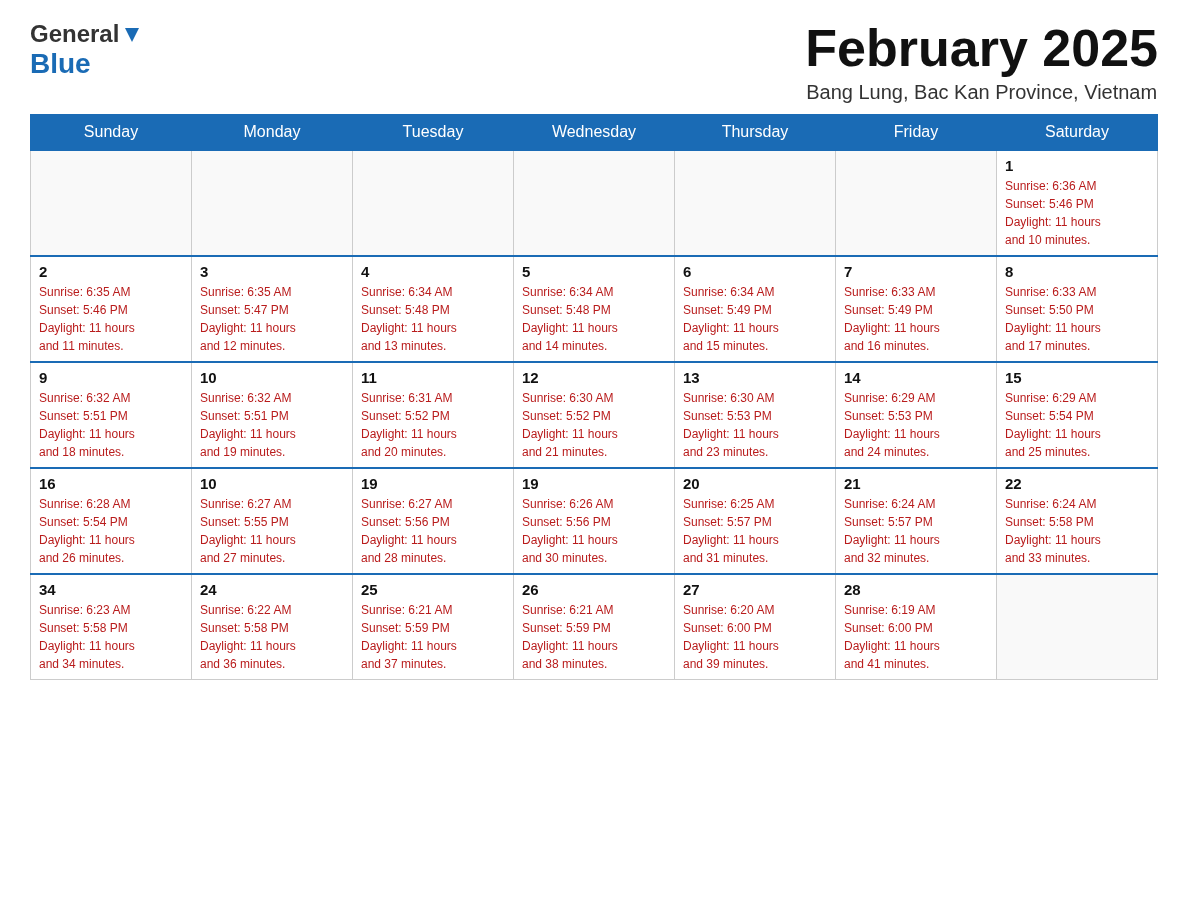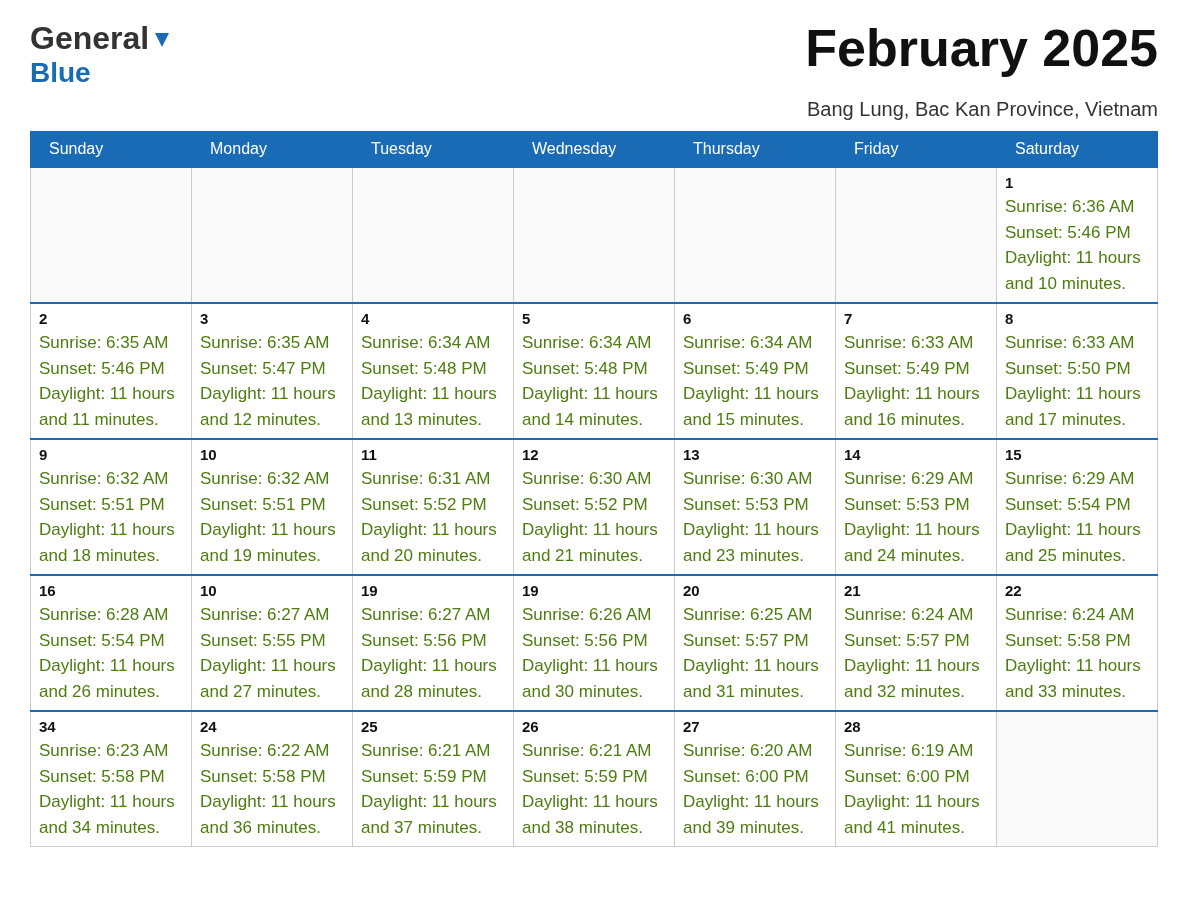--- a/index.html
+++ b/index.html
@@ -14,80 +14,80 @@
       display: flex;
       justify-content: space-between;
       align-items: flex-start;
       margin-bottom: 10px;
     }
     .logo-line1 {
       display: flex;
       align-items: center;
     }
     .title-area {
-      text-align: right;
+      text-align: center;
     }
     .main-title {
       font-size: 52px;
       font-weight: bold;
       color: #111;
       line-height: 1.1;
     }
     .subtitle {
       font-size: 20px;
       color: #333;
-      margin-top: 21px;
+      margin-top: 4px;
     }
     .calendar {
       width: 100%;
       border-collapse: collapse;
       margin-top: 8px;
     }
     .calendar th {
       background-color: #1a6bb5;
       color: #fff;
       font-size: 16px;
       font-weight: normal;
-      padding: 8px 18px;
-      text-align: left;
+      padding: 8px 26px;
+      text-align: center;
       border: 1px solid #1a6bb5;
     }
     .calendar td {
       border: 1px solid #ccc;
       vertical-align: top;
       padding: 6px 8px;
       width: calc(100% / 7);
       min-height: 100px;
       font-size: 13px;
       color: #333;
     }
     .day-number {
       font-size: 15px;
       font-weight: bold;
       color: #111;
       display: block;
       margin-bottom: 3px;
     }
     .day-info {
-      font-size: 17px;
-      color: #4d7c0f;
+      font-size: 12px;
+      color: #b91c1c;
       line-height: 1.5;
     }
     .empty-cell {
       background: #f9f9f9;
     }
     tr.week-row td {
       border-top: 2px solid #1a6bb5;
     }
     .logo-wrapper {
       display: flex;
       flex-direction: column;
     }
     .logo-general {
-      font-size: 32px;
+      font-size: 24px;
       font-weight: bold;
       color: #333;
     }
     .logo-blue-part {
       color: #1a6bb5;
       font-size: 28px;
       font-weight: bold;
     }
   </style>
 </head>

